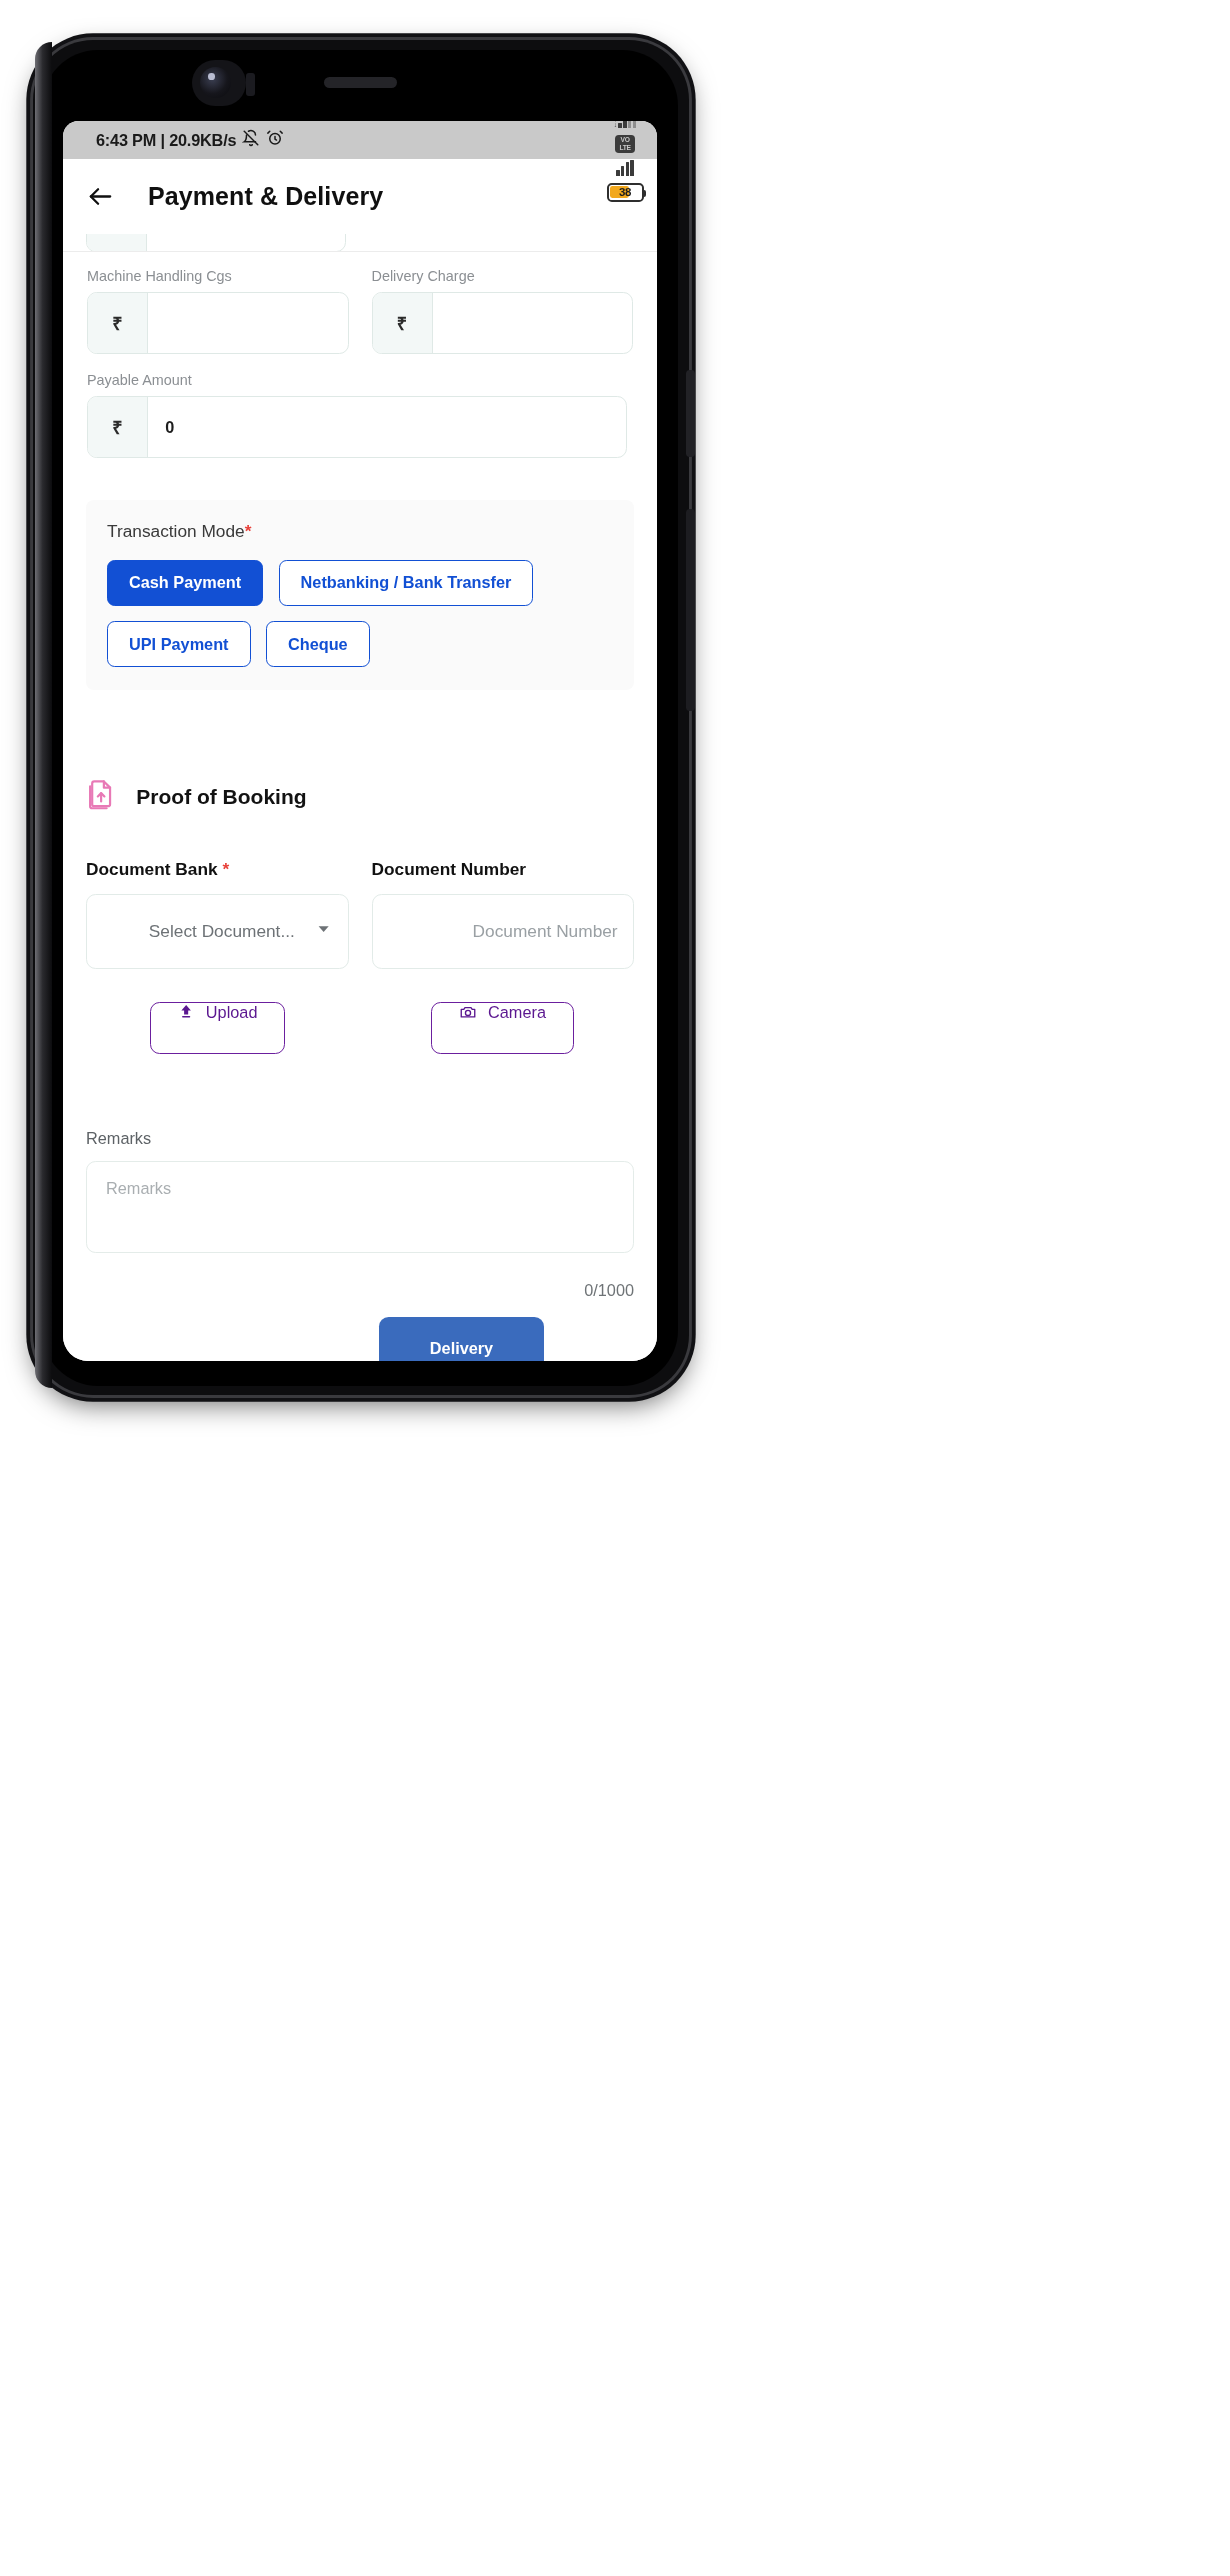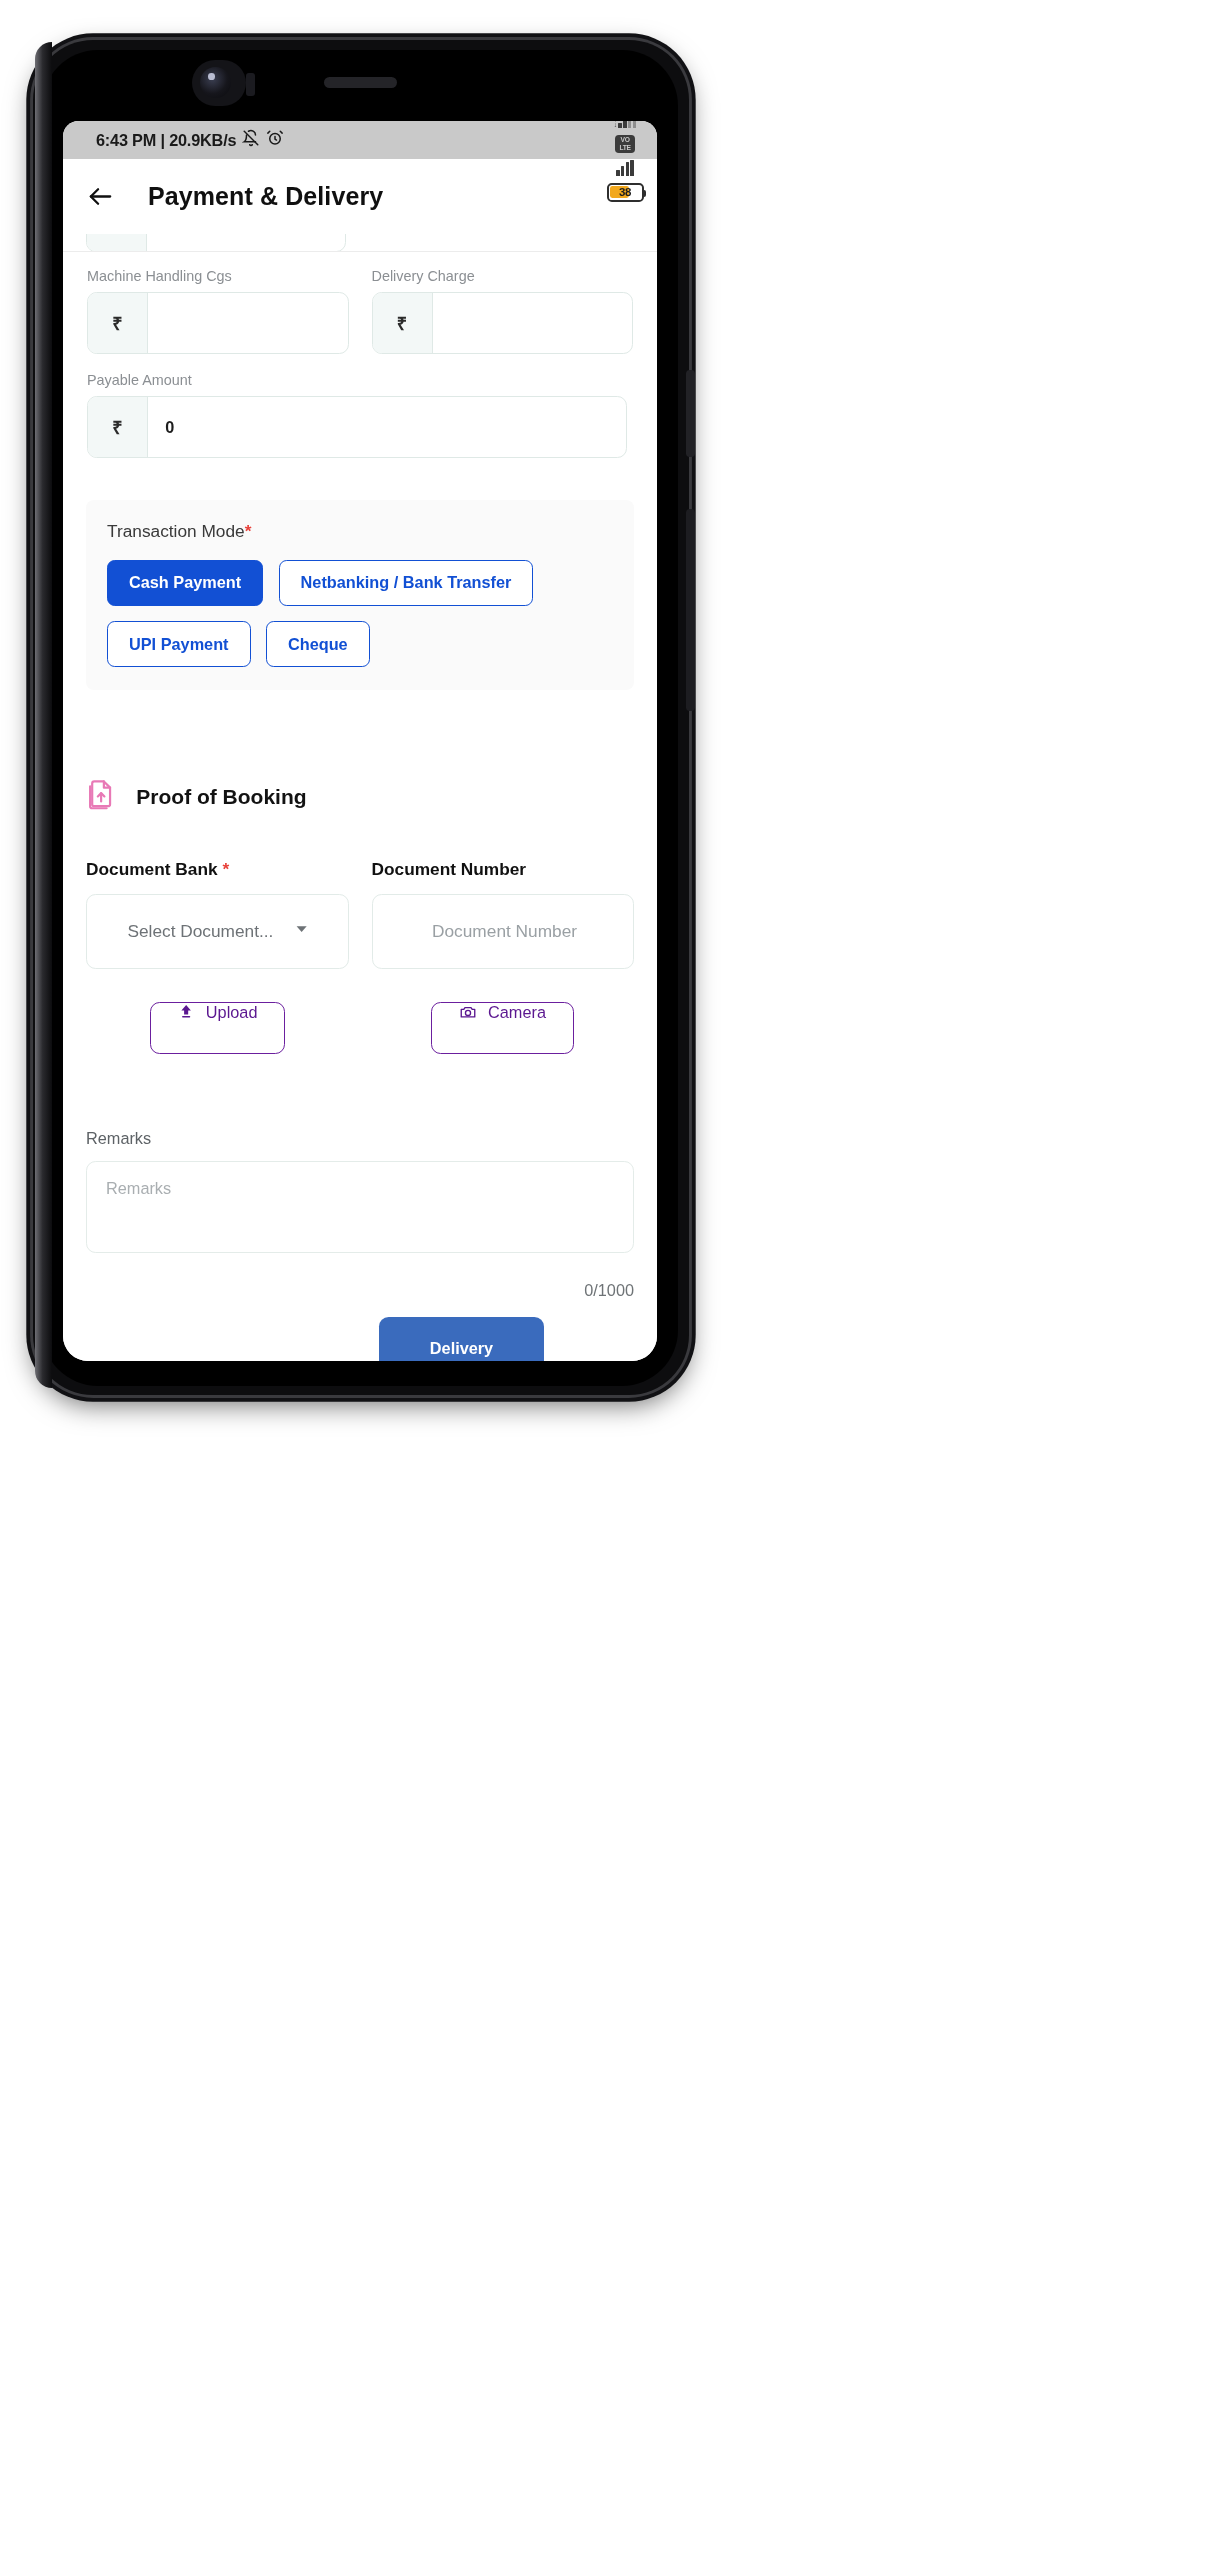--- a/index.html
+++ b/index.html
@@ -236,21 +236,21 @@
   #doc-row { display: flex; gap: 23px; }
   .select-box, .text-box {
     height: 75px;
     border: 1.3px solid #e2ebe8;
     border-radius: 9.6px;
     display: flex; align-items: center;
     padding: 0 15.4px 0 19px;
     background: #fff;
     font-size: 17.3px;
     color: #6d7276;
-    justify-content: center;
+    justify-content: flex-end;
     cursor: pointer;
     gap: 20px;
   }
   .text-box { color: #9aa0a4; cursor: text; }
 
   #upload-row {
     display: flex; gap: 21px; padding: 0 23px;
     margin-top: 33px;
   }
   .upload-half { flex: 1; display: flex; justify-content: center; }

